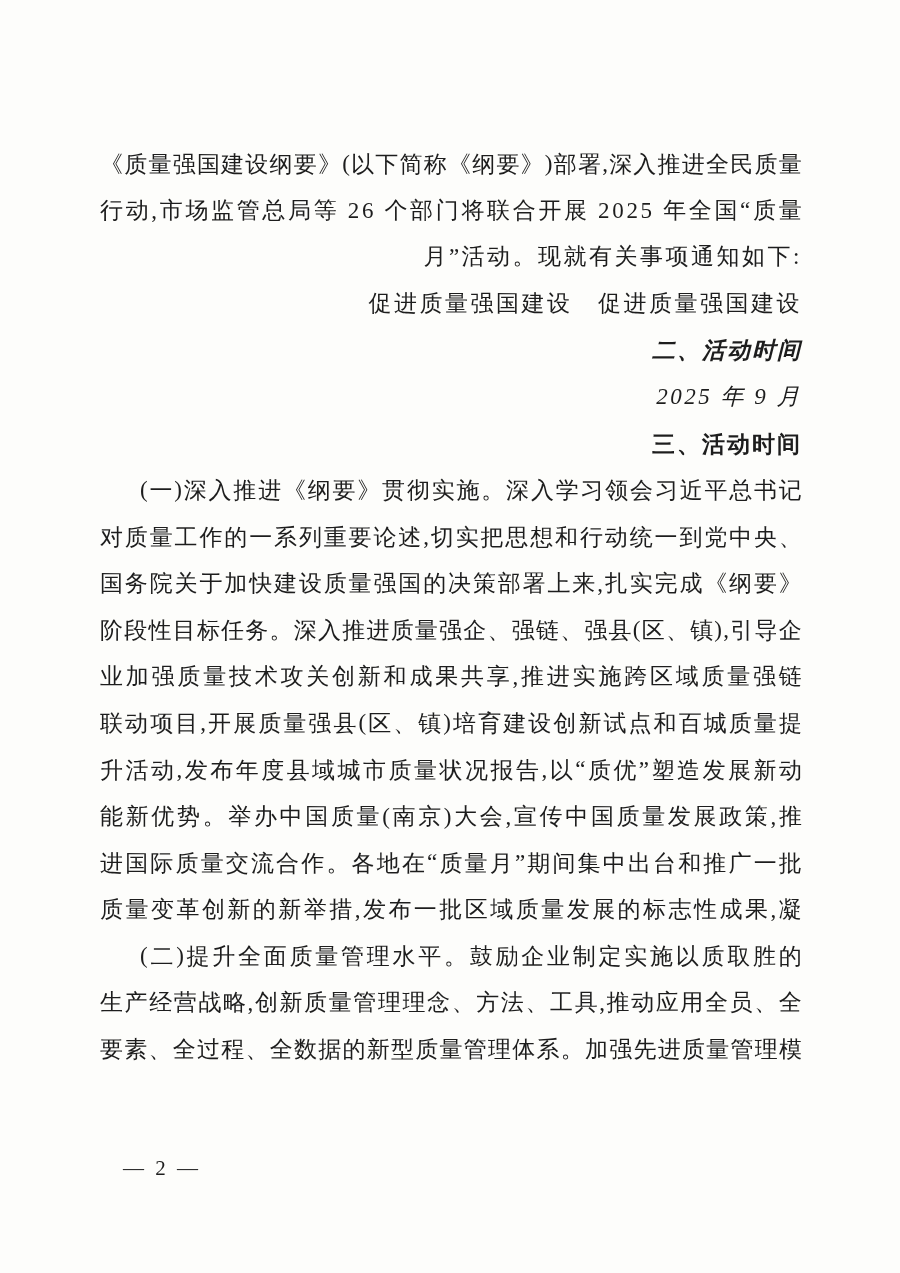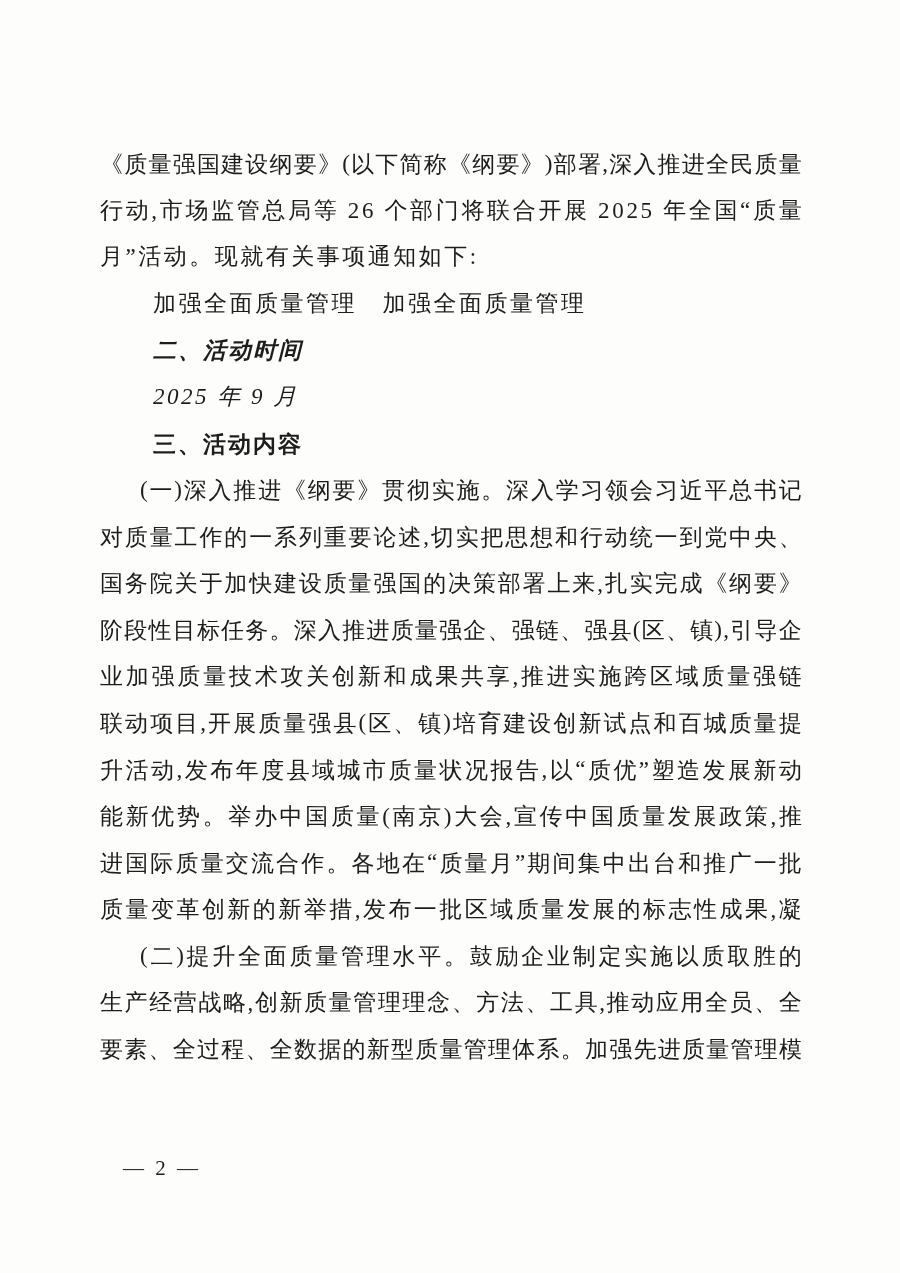--- a/index.html
+++ b/index.html
@@ -34,20 +34,21 @@
   }
   .line.fill span {
     white-space: pre;
     flex: 0 0 auto;
   }
   
   .line.plain {
     line-height: 46.6px;
     letter-spacing: 2.5px;
     white-space: pre;
+    text-align: right;
   }
   .line.heading {
     font-family: "Liberation Sans", sans-serif;
     font-weight: bold;
     letter-spacing: 2px;
   }
   .page-number {
     position: absolute;
     left: 123px;
     top: 1156px;
@@ -124,24 +125,24 @@
         <span>5</span>
         <span> </span>
         <span>年</span>
         <span>全</span>
         <span>国</span>
         <span>“</span>
         <span>质</span>
         <span>量</span>
       </div>
       <div class="line plain">月”活动。现就有关事项通知如下:</div>
-      <div class="line plain" style="padding-left: 53px;">加强全面质量管理　加强全面质量管理</div>
+      <div class="line plain" style="padding-left: 53px;">促进质量强国建设　促进质量强国建设</div>
       <div class="line plain heading" style="padding-left: 53px; font-style: italic;">二、活动时间</div>
       <div class="line plain" style="padding-left: 53px; font-style: italic;">2025 年 9 月</div>
-      <div class="line plain heading" style="padding-left: 53px;">三、活动内容</div>
+      <div class="line plain heading" style="padding-left: 53px;">三、活动时间</div>
       <div class="line fill" style="padding-left: 40px;">
         <span>(</span>
         <span>一</span>
         <span>)</span>
         <span>深</span>
         <span>入</span>
         <span>推</span>
         <span>进</span>
         <span>《</span>
         <span>纲</span>

